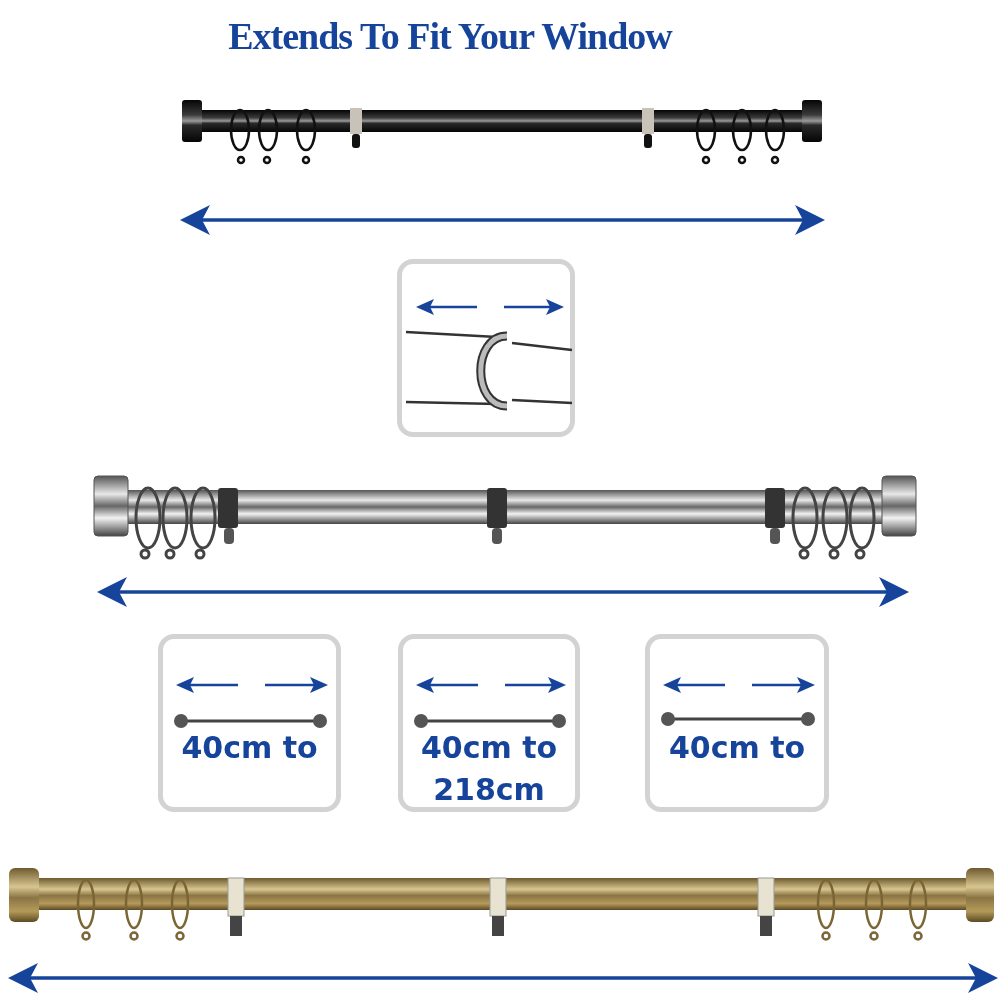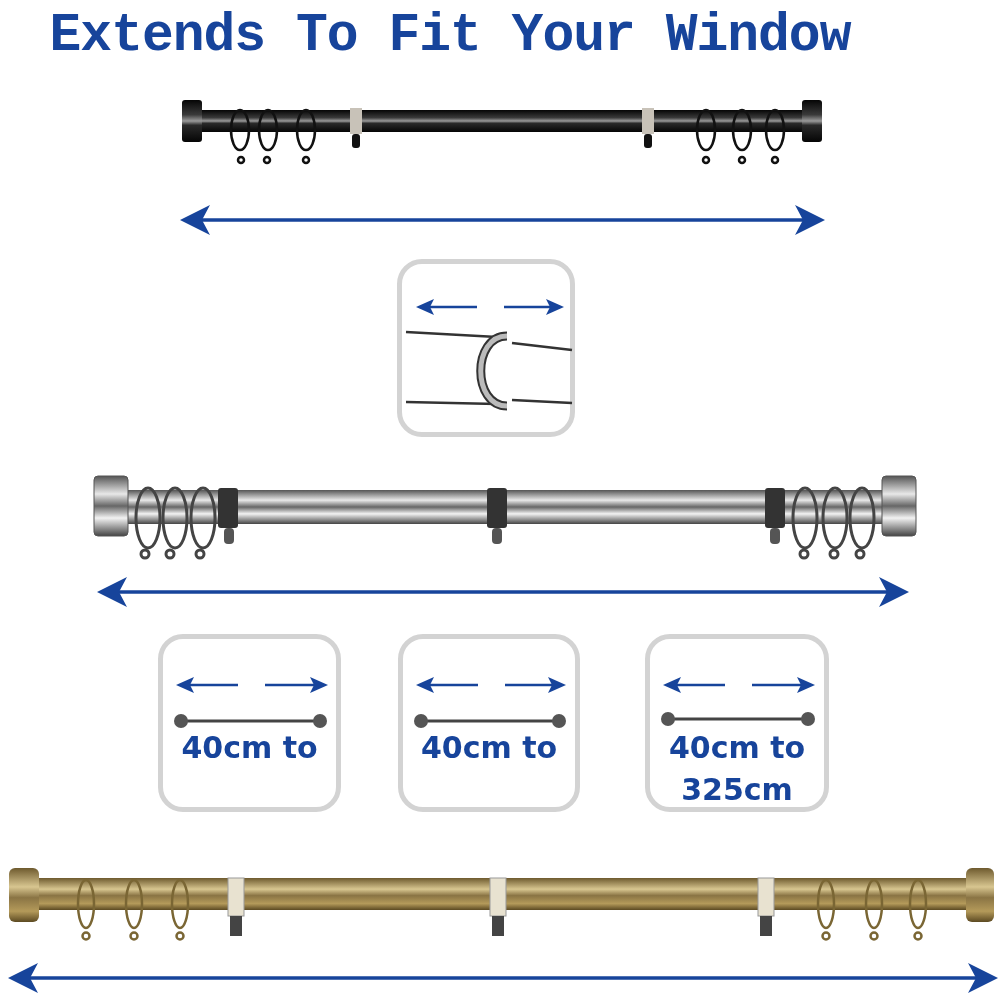--- a/index.html
+++ b/index.html
@@ -1,19 +1,19 @@
 <!DOCTYPE html>
 <html><head>
 <meta charset="utf-8">
 <style>
   html,body{margin:0;padding:0;background:#fff;}
   body{width:1000px;height:1000px;position:relative;overflow:hidden;font-family:"Liberation Sans","DejaVu Sans",sans-serif;}
-  .title{position:absolute;left:0;top:0;width:900px;text-align:center;color:#17449b;font-weight:700;font-size:53px;line-height:72px;letter-spacing:-1px;font-family:Liberation Mono, monospace;}
+  .title{position:absolute;left:0;top:0;width:900px;text-align:center;color:#17449b;font-weight:700;font-size:38px;line-height:72px;letter-spacing:-1px;font-family:Liberation Serif, serif;}
   svg{position:absolute;overflow:visible;}
-  .card{position:absolute;border:5px solid #d3d3d3;border-radius:25px;background:#fff;box-sizing:border-box;}
+  .card{position:absolute;border:5px solid #d3d3d3;border-radius:16px;background:#fff;box-sizing:border-box;}
   .card-text{position:absolute;left:0;width:100%;text-align:center;color:#17449b;font-weight:700;font-size:30px;line-height:42px;font-family:"DejaVu Sans",sans-serif;}
 </style>
 </head>
 <body>
 
 <div class="title">Extends To Fit Your Window</div>
 
 <svg style="left:178px;top:98px" width="650" height="72">
   <defs>
     <linearGradient id="gBlack" x1="0" y1="0" x2="0" y2="1">
@@ -127,36 +127,36 @@
     <line x1="26" y1="46" x2="75" y2="46" stroke="#17449b" stroke-width="2.5"></line>
       <polygon points="13,46 31,38 27,46 31,54" fill="#17449b"></polygon>
     <line x1="102" y1="46" x2="150" y2="46" stroke="#17449b" stroke-width="2.5"></line>
       <polygon points="163,46 145,38 149,46 145,54" fill="#17449b"></polygon>
     <line x1="18" y1="82" x2="156" y2="82" stroke="#444" stroke-width="3"></line>
       <circle cx="18" cy="82" r="7" fill="#555"></circle>
       <circle cx="156" cy="82" r="7" fill="#555"></circle>
   </svg>
   <div class="card-text" style="top:88px;">
     <div>40cm to</div>
+      <div>218cm</div>
   </div>
 </div>
 
 <div class="card" style="left:645px;top:634px;width:184px;height:178px;">
   <svg style="left:0;top:0" width="174" height="80">
     <line x1="26" y1="46" x2="75" y2="46" stroke="#17449b" stroke-width="2.5"></line>
       <polygon points="13,46 31,38 27,46 31,54" fill="#17449b"></polygon>
     <line x1="102" y1="46" x2="152" y2="46" stroke="#17449b" stroke-width="2.5"></line>
       <polygon points="165,46 147,38 151,46 147,54" fill="#17449b"></polygon>
     <line x1="18" y1="80" x2="158" y2="80" stroke="#444" stroke-width="3"></line>
       <circle cx="18" cy="80" r="7" fill="#555"></circle>
       <circle cx="158" cy="80" r="7" fill="#555"></circle>
   </svg>
   <div class="card-text" style="top:88px;">
     <div>40cm to</div>
-      <div>325cm</div>
   </div>
 </div>
 
 <svg style="left:6px;top:866px" width="990" height="82">
   <defs>
     <linearGradient id="gBrass" x1="0" y1="0" x2="0" y2="1">
       <stop offset="0" stop-color="#6e5a2e"></stop>
         <stop offset="0.35" stop-color="#d8c690"></stop>
         <stop offset="0.55" stop-color="#8a7444"></stop>
         <stop offset="0.8" stop-color="#b49a5a"></stop>

